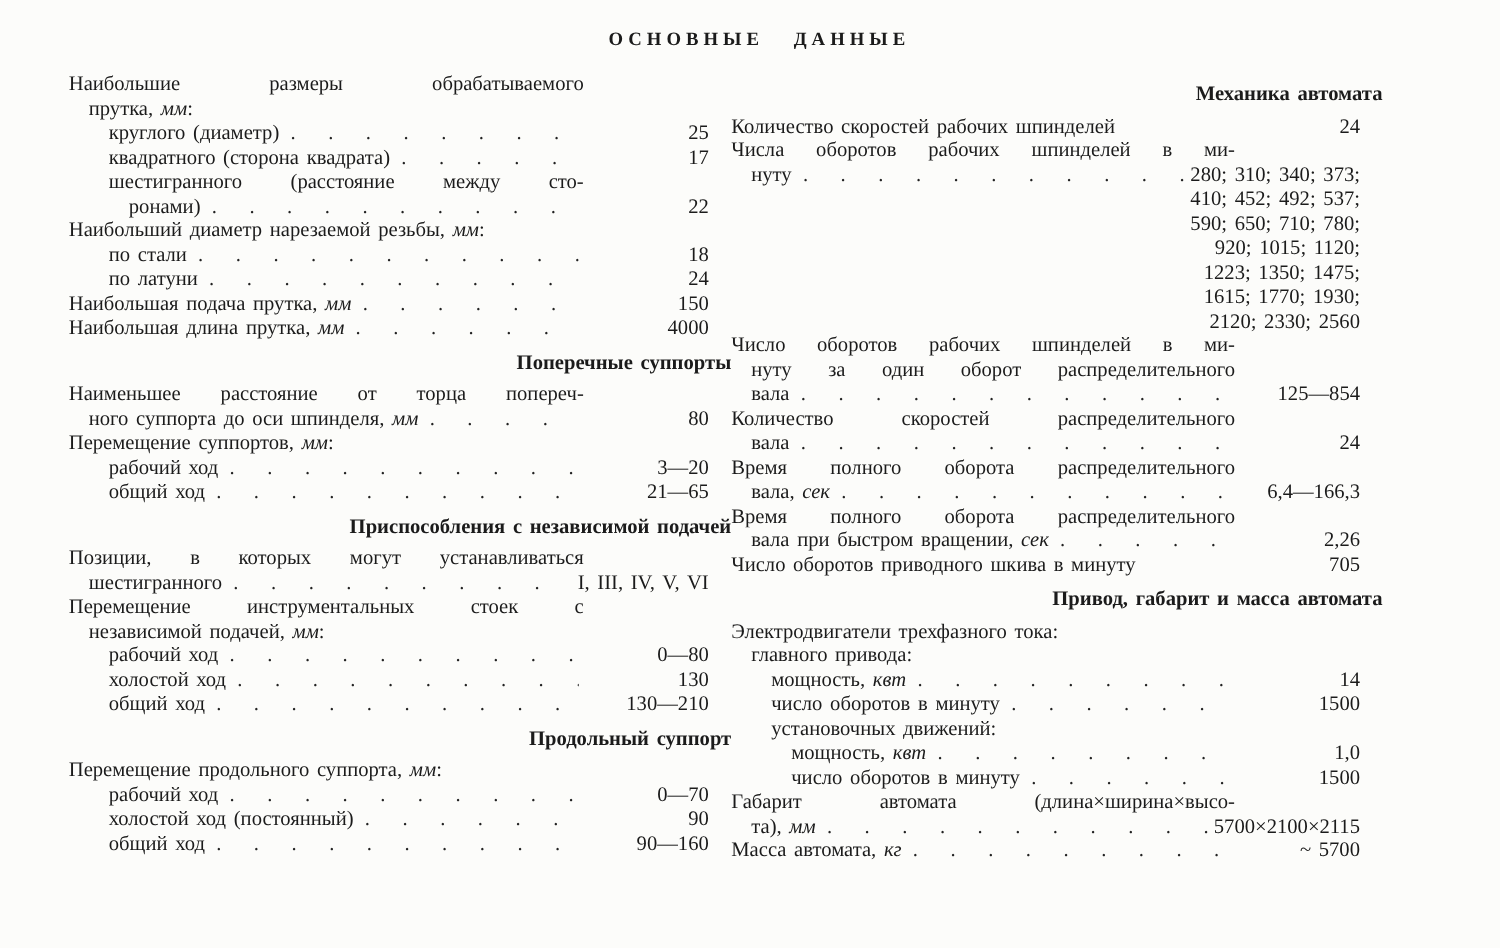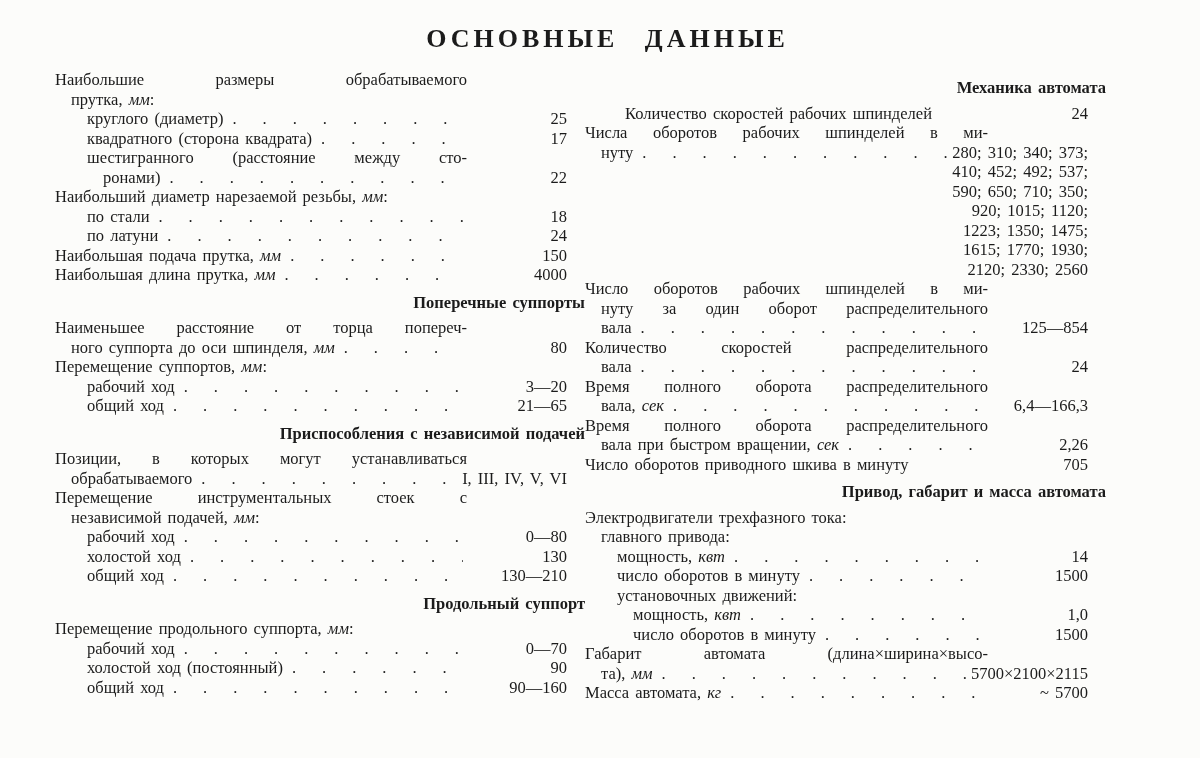--- a/index.html
+++ b/index.html
@@ -10,21 +10,21 @@
     color:#1b1b1b;
     overflow:hidden;
   }
   .page{
     box-sizing:border-box;
     width:1200px;height:758px;
     padding:24px 40px 0 55px;
   }
   .title{
     text-align:center;
-    font-size:26px;
+    font-size:15px;
     font-weight:700;
     letter-spacing:4px;
     word-spacing:16px;
     margin:0 0 16px 0;
   }
   .cols{
     display:flex;
     font-size:16.5px;
     line-height:19.5px;
     word-spacing:2px;
@@ -171,21 +171,21 @@
           <div class="flex-line">
             <div class="lbl" style="padding-left: 32px;"><span>общий ход</span></div>
             <div class="dots"></div>
             <div class="val">21—65</div>
           </div>
         </div>
         <div class="heading">Приспособления с независимой подачей</div>
         <div class="spec-row">
           <div class="pre-line" style="padding-left: 0px;"><span>Позиции, в которых могут устанавливаться</span></div>
           <div class="flex-line">
-            <div class="lbl" style="padding-left: 16px;"><span>обрабатываемого</span></div>
+            <div class="lbl" style="padding-left: 16px;"><span>шестигранного</span></div>
             <div class="dots"></div>
             <div class="val">I, III, IV, V, VI</div>
           </div>
         </div>
         <div class="spec-row">
           <div class="pre-line" style="padding-left: 0px;"><span>Перемещение инструментальных стоек с</span></div>
           <div class="flex-line">
             <div class="lbl" style="padding-left: 16px;"><span>независимой подачей, <i>мм</i>:</span></div>
             <div class="dots nodots"></div>
           </div>
@@ -237,34 +237,34 @@
             <div class="lbl" style="padding-left: 32px;"><span>общий ход</span></div>
             <div class="dots"></div>
             <div class="val">90—160</div>
           </div>
         </div>
       </div>
     <div class="col-right" id="col-right">
         <div class="heading">Механика автомата</div>
         <div class="spec-row">
           <div class="flex-line">
-            <div class="lbl" style="padding-left: 0px; margin-left: 40px;"><span>Количество скоростей рабочих шпинделей</span></div>
+            <div class="lbl" style="padding-left: 0px;"><span>Количество скоростей рабочих шпинделей</span></div>
             <div class="dots nodots"></div>
             <div class="val">24</div>
           </div>
         </div>
         <div class="spec-row">
           <div class="pre-line" style="padding-left: 0px;"><span>Числа оборотов рабочих шпинделей в ми-</span></div>
           <div class="flex-line top">
             <div class="lbl" style="padding-left: 16px;"><span>нуту</span></div>
             <div class="dots"></div>
             <div class="val multi">
               <div>280; 310; 340; 373;</div>
               <div>410; 452; 492; 537;</div>
-              <div>590; 650; 710; 350;</div>
+              <div>590; 650; 710; 780;</div>
               <div>920; 1015; 1120;</div>
               <div>1223; 1350; 1475;</div>
               <div>1615; 1770; 1930;</div>
               <div>2120; 2330; 2560</div>
             </div>
           </div>
         </div>
         <div class="spec-row">
           <div class="pre-line" style="padding-left: 0px;"><span>Число оборотов рабочих шпинделей в ми-</span></div>
           <div class="pre-line" style="padding-left: 16px;"><span>нуту за один оборот распределительного</span></div>

